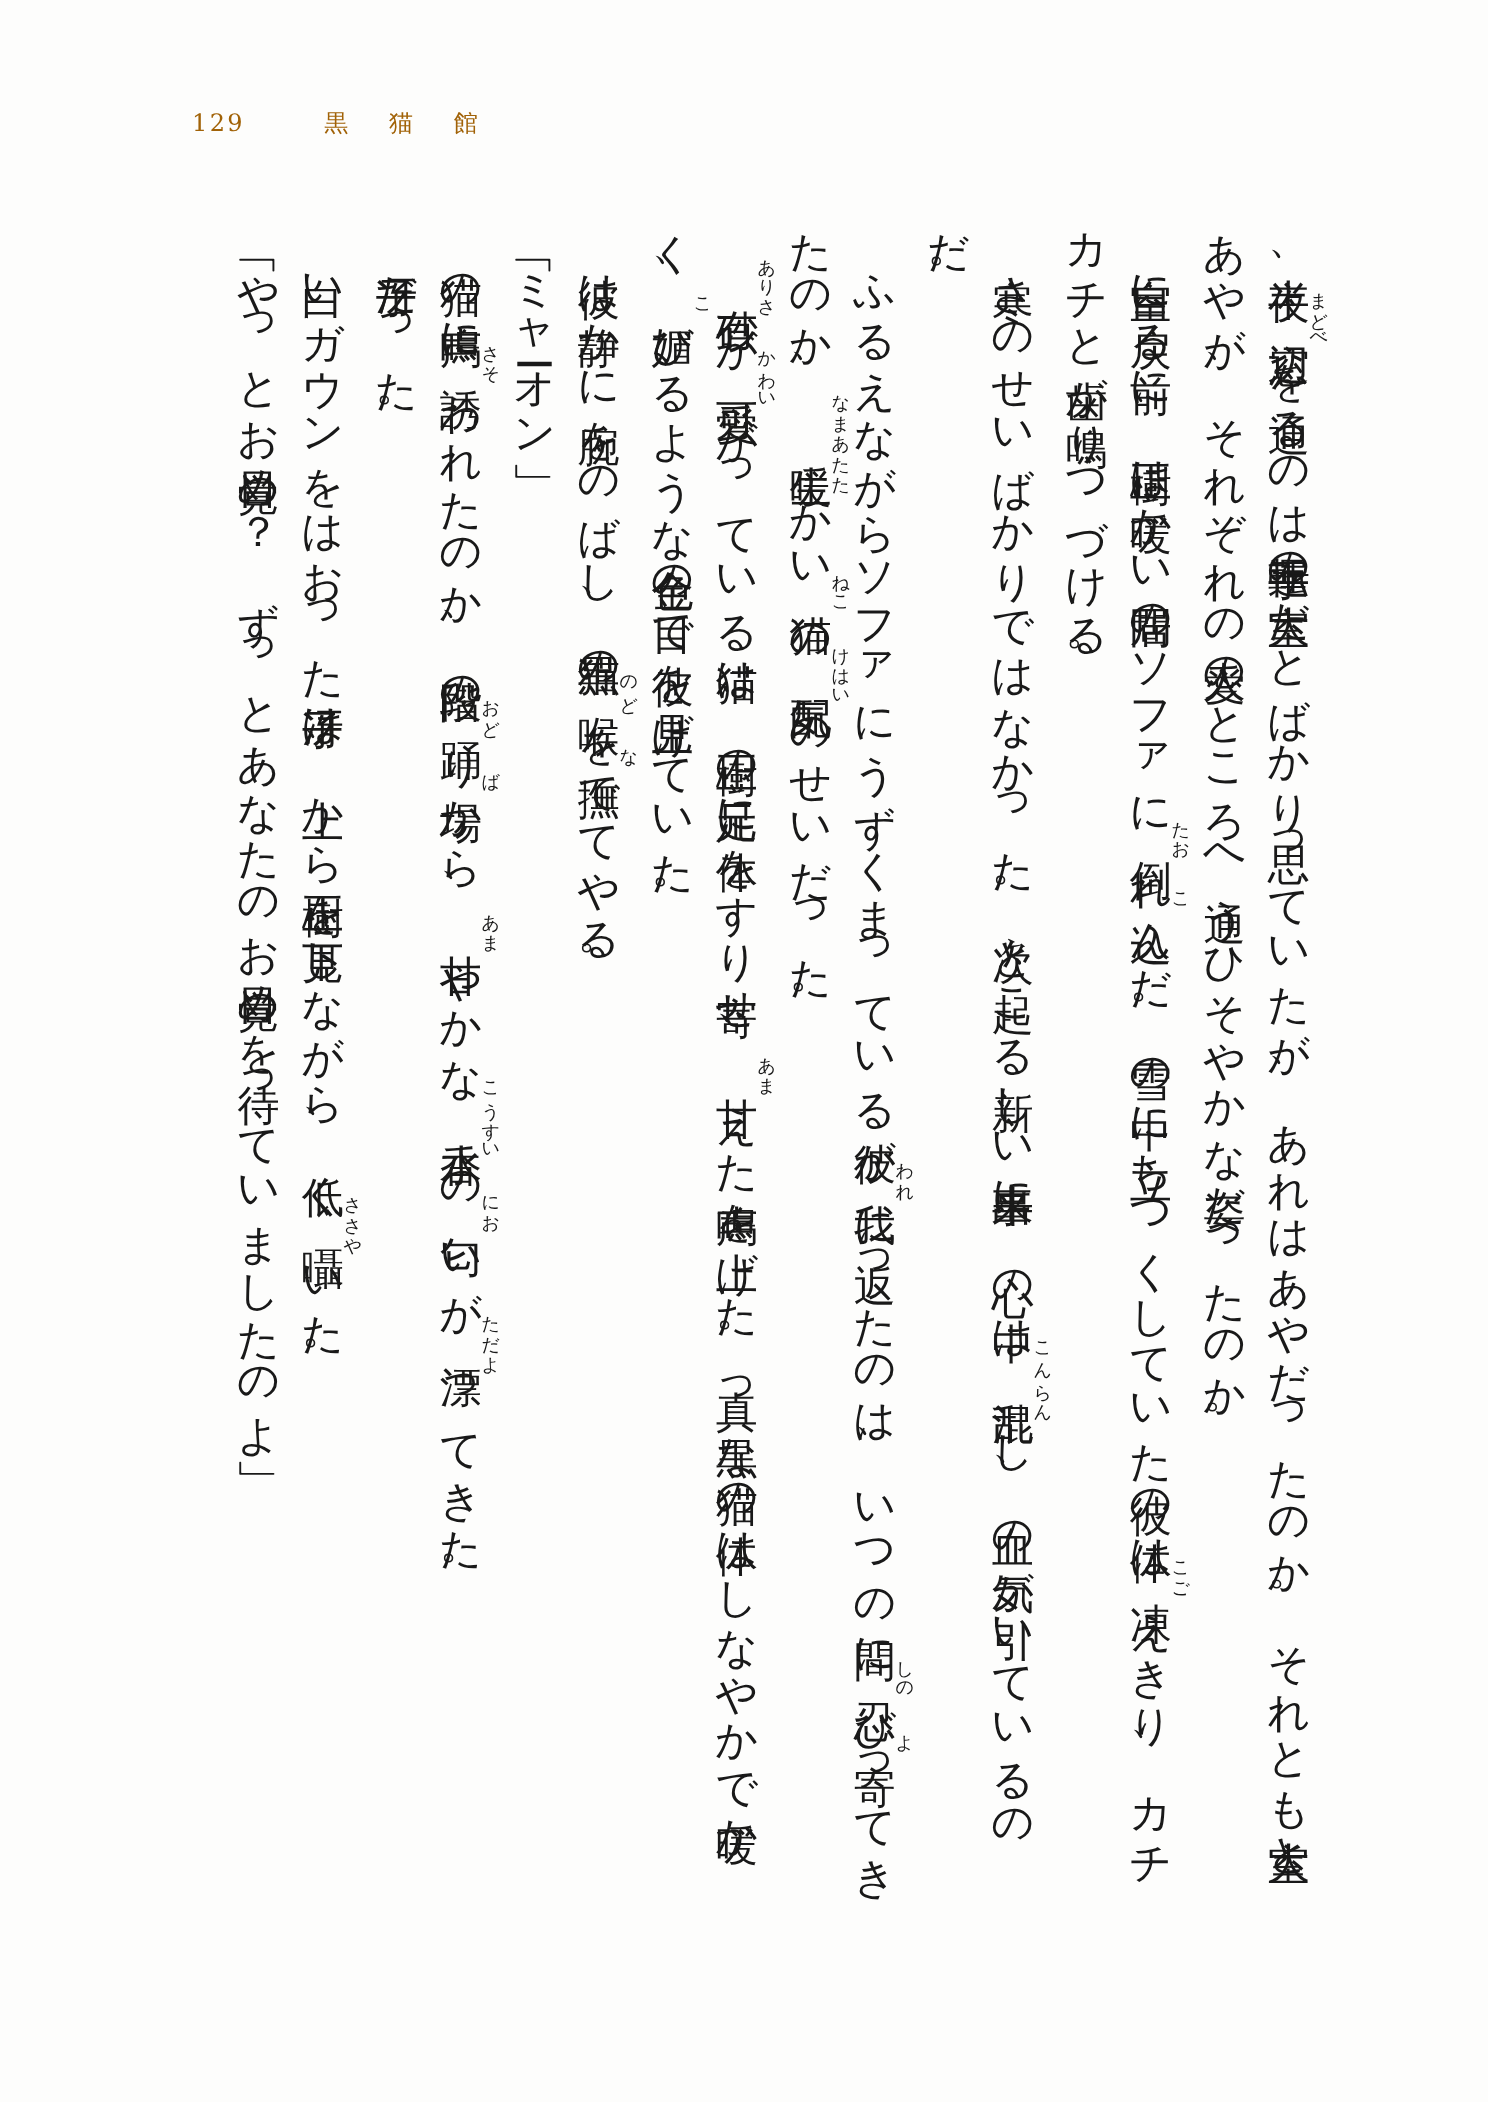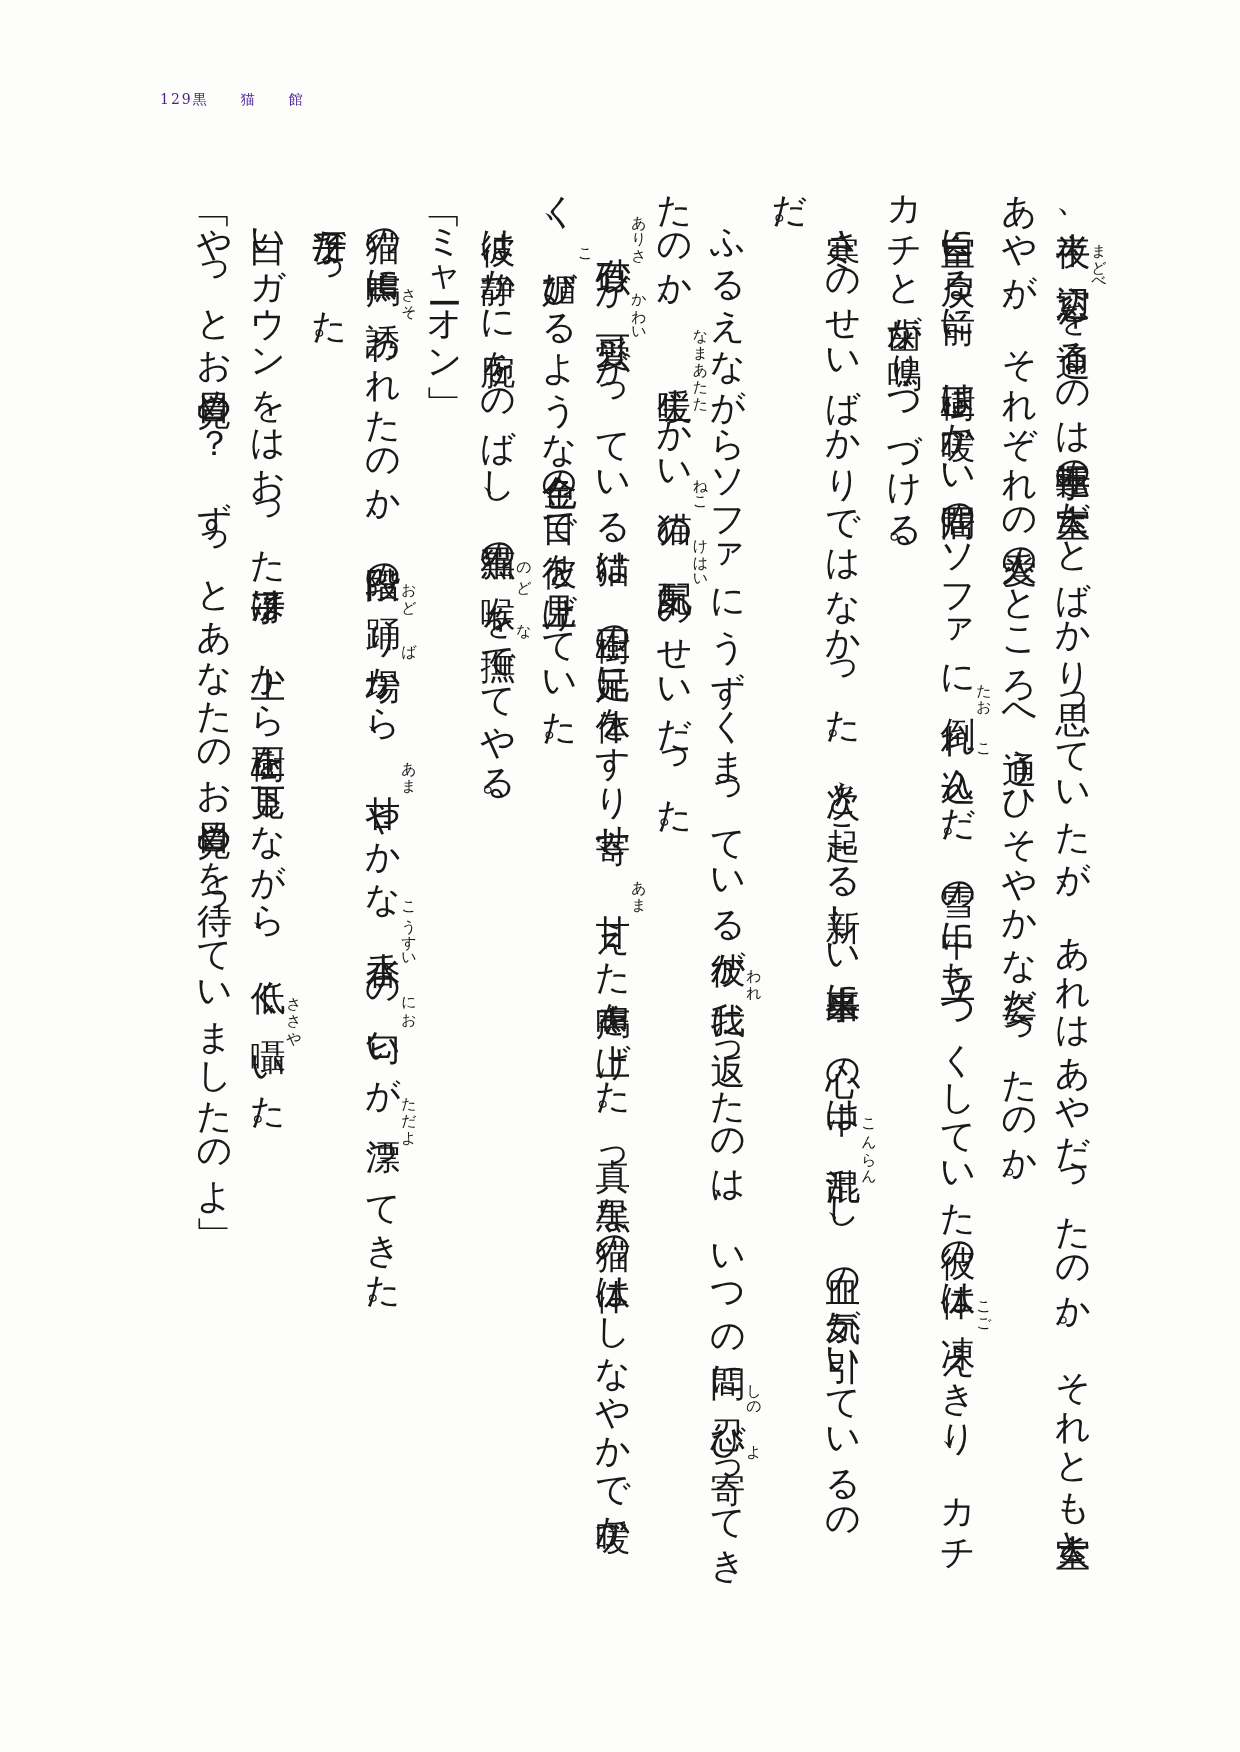--- a/index.html
+++ b/index.html
@@ -16,28 +16,29 @@
     font-family: "DejaVu Serif", "Liberation Serif", serif;
     color: #161616;
   }
   
   .running-head {
     position: absolute;
     top: 92px;
     left: 160px;
     display: flex;
     align-items: baseline;
-    font-size: 14px;
+    font-size: 20px;
     line-height: 1;
-    color: #4c1d95;
+    color: #a16207;
   }
   .running-head .page-number {
     letter-spacing: 2px;
   }
   .running-head .book-title {
+    margin-left: 66px;
     letter-spacing: 34px;
     white-space: nowrap;
   }
   
   .body-text {
     position: absolute;
     top: 170px;
     right: 133px;
     width: 860px;
     height: 1400px;

